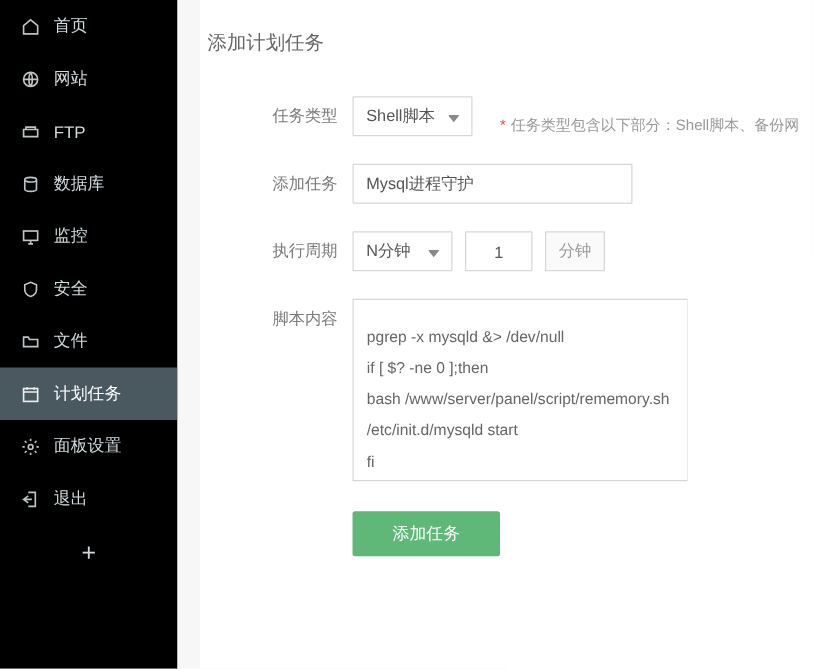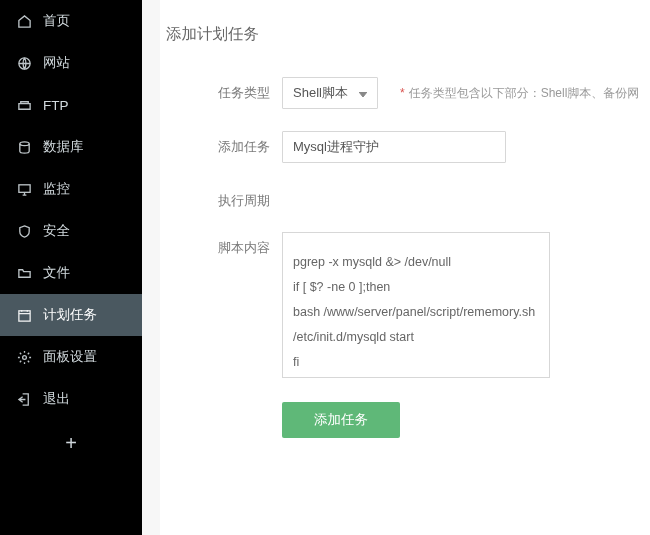--- a/index.html
+++ b/index.html
@@ -77,21 +77,21 @@
     padding-left: 58px;
   }
   .form-label {
     width: 64px;
     color: #7a7a7a;
     font-size: 13px;
     padding-top: 7px;
     text-align: left;
     flex-shrink: 0;
   }
-  .form-field { display: flex; align-items: center; gap: 10px; }
+  .form-field { display: flex; align-items: flex-end; gap: 10px; }
   .select-box, .input-box, .unit-box {
     border: 1px solid #d7d7d7;
     background: #fff;
     height: 32px;
     display: inline-flex;
     align-items: center;
     padding: 0 10px;
     font-size: 13px;
     color: #555;
     border-radius: 1px;
@@ -257,20 +257,32 @@
         <div class="form-label">添加任务</div>
         <div class="form-field">
           <div class="input-box input-name">
             <input type="text" value="Mysql进程守护" style="">
           </div>
         </div>
       </div>
 
       <div class="form-row">
         <div class="form-label">执行周期</div>
+        <div class="form-field">
+          <div class="select-box select-cycle">
+            <span>N分钟</span>
+            <span class="caret"><svg viewBox="0 0 8 6">
+                  <path d="M0 0l4 5 4-5z"></path>
+                </svg></span>
+          </div>
+          <div class="input-box input-num">
+            <input type="text" value="1" style="">
+          </div>
+          <div class="unit-box">分钟</div>
+        </div>
       </div>
 
       <div class="form-row">
         <div class="form-label">脚本内容</div>
         <div class="form-field">
           <textarea class="script-box" style="">pgrep -x mysqld &amp;&gt; /dev/null
 if [ $? -ne 0 ];then
 bash /www/server/panel/script/rememory.sh
 /etc/init.d/mysqld start
 fi</textarea>

